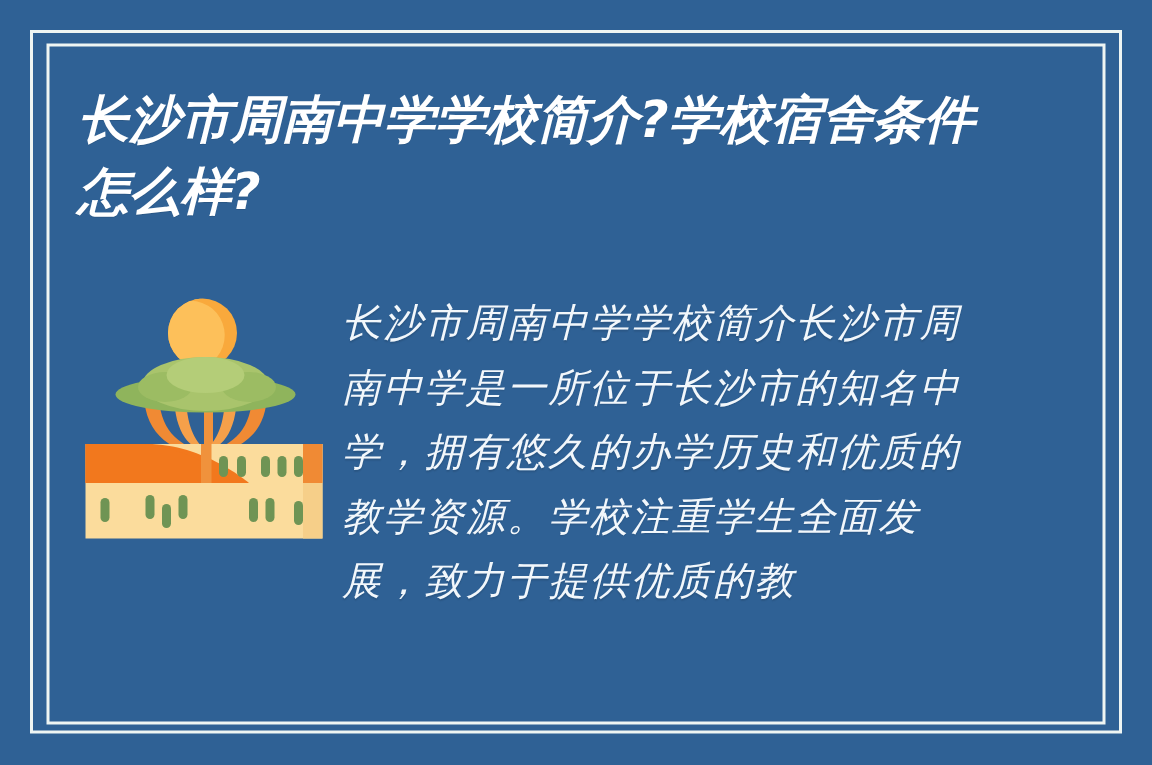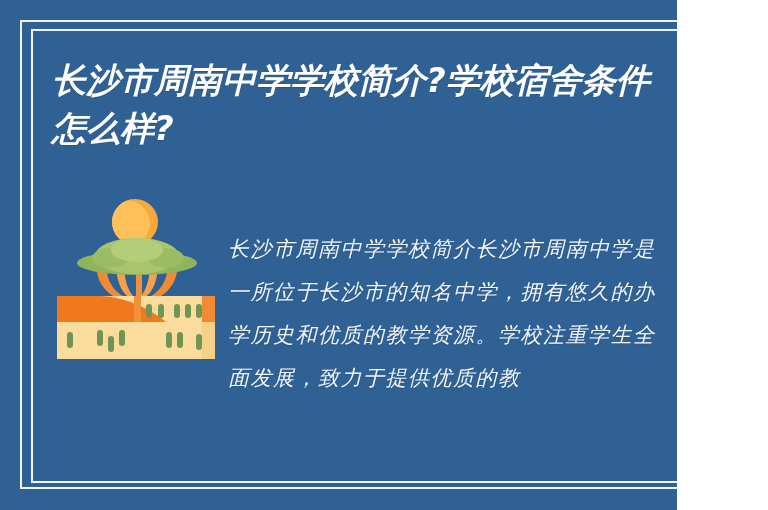--- a/index.html
+++ b/index.html
@@ -8,21 +8,21 @@
   }
   body {
     width: 768px;
     height: 510px;
     overflow: hidden;
     font-family: "Liberation Sans", sans-serif;
   }
 
   #poster {
     position: relative;
-    width: 677px;
+    width: 768px;
     height: 510px;
     background: #2f6195;
     overflow: hidden;
   }
 
   
   .frame-outer {
     position: absolute;
     left: 20px;
     top: 20px;
@@ -67,27 +67,27 @@
     top: 196px;
     width: 160px;
     height: 164px;
   }
   .illus svg { display: block; }
 
   
   .body-text {
     position: absolute;
     left: 228px;
-    top: 228px;
+    top: 195px;
     width: 436px;
     height: 258px;
     color: #f2f7fb;
     font-family: "DejaVu Serif", serif;
     font-style: italic;
-    font-size: 21px;
+    font-size: 26px;
     line-height: 43px;
     letter-spacing: 1.5px;
     overflow: hidden;
     text-shadow: 0 1px 1px rgba(0,0,0,0.12);
     word-break: break-all;
   }
 </style>
 </head>
 <body>
 

